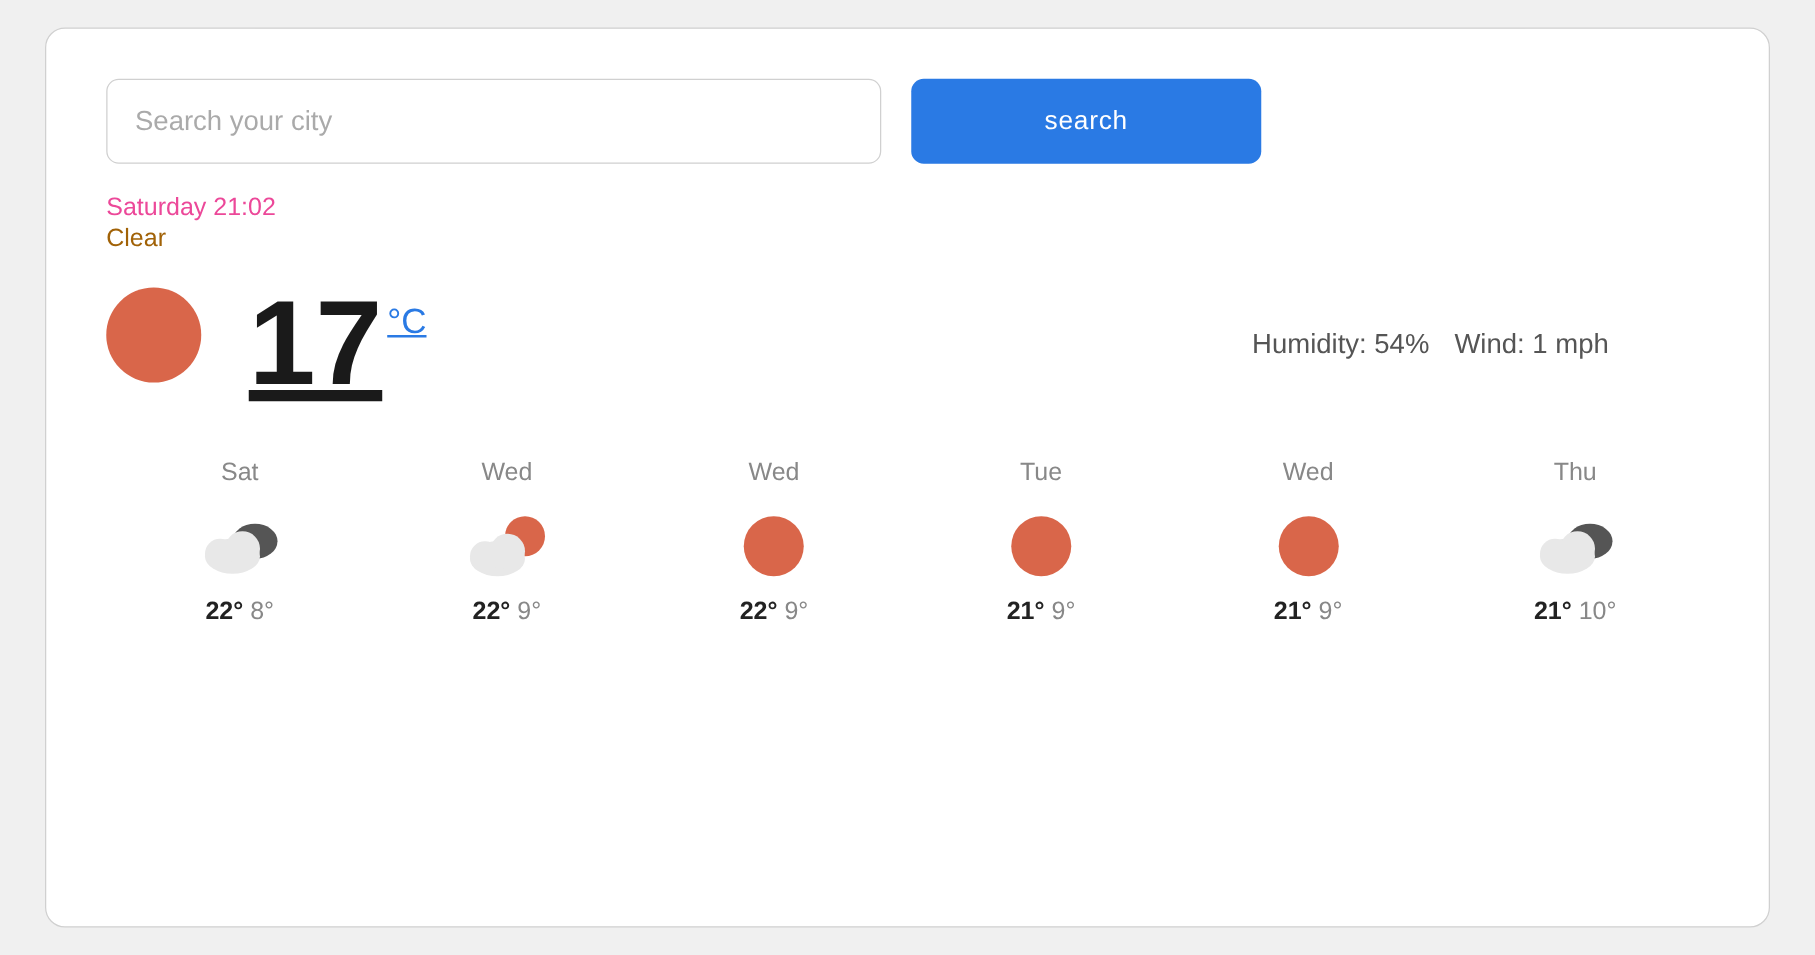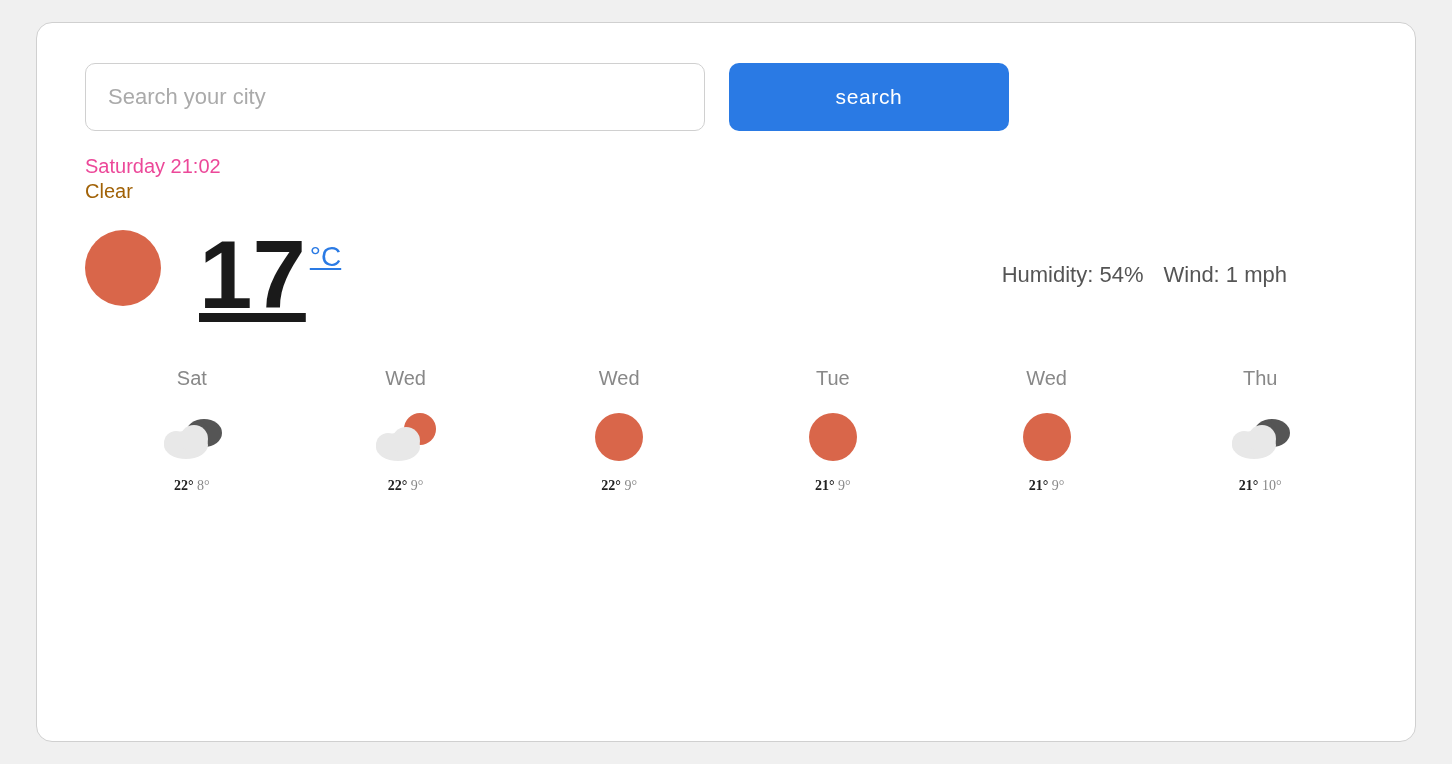--- a/index.html
+++ b/index.html
@@ -142,23 +142,22 @@
     }
     .forecast-icon {
       width: 72px;
       height: 60px;
       position: relative;
       display: flex;
       align-items: center;
       justify-content: center;
     }
     .forecast-temps {
-      font-size: 14px;
+      font-size: 20px;
       color: #222;
-      font-family: Liberation Serif, serif;
     }
     .forecast-temps .hi {
       font-weight: 700;
     }
     .forecast-temps .lo {
       font-weight: 400;
       color: #888;
     }
   </style>
 </head>

